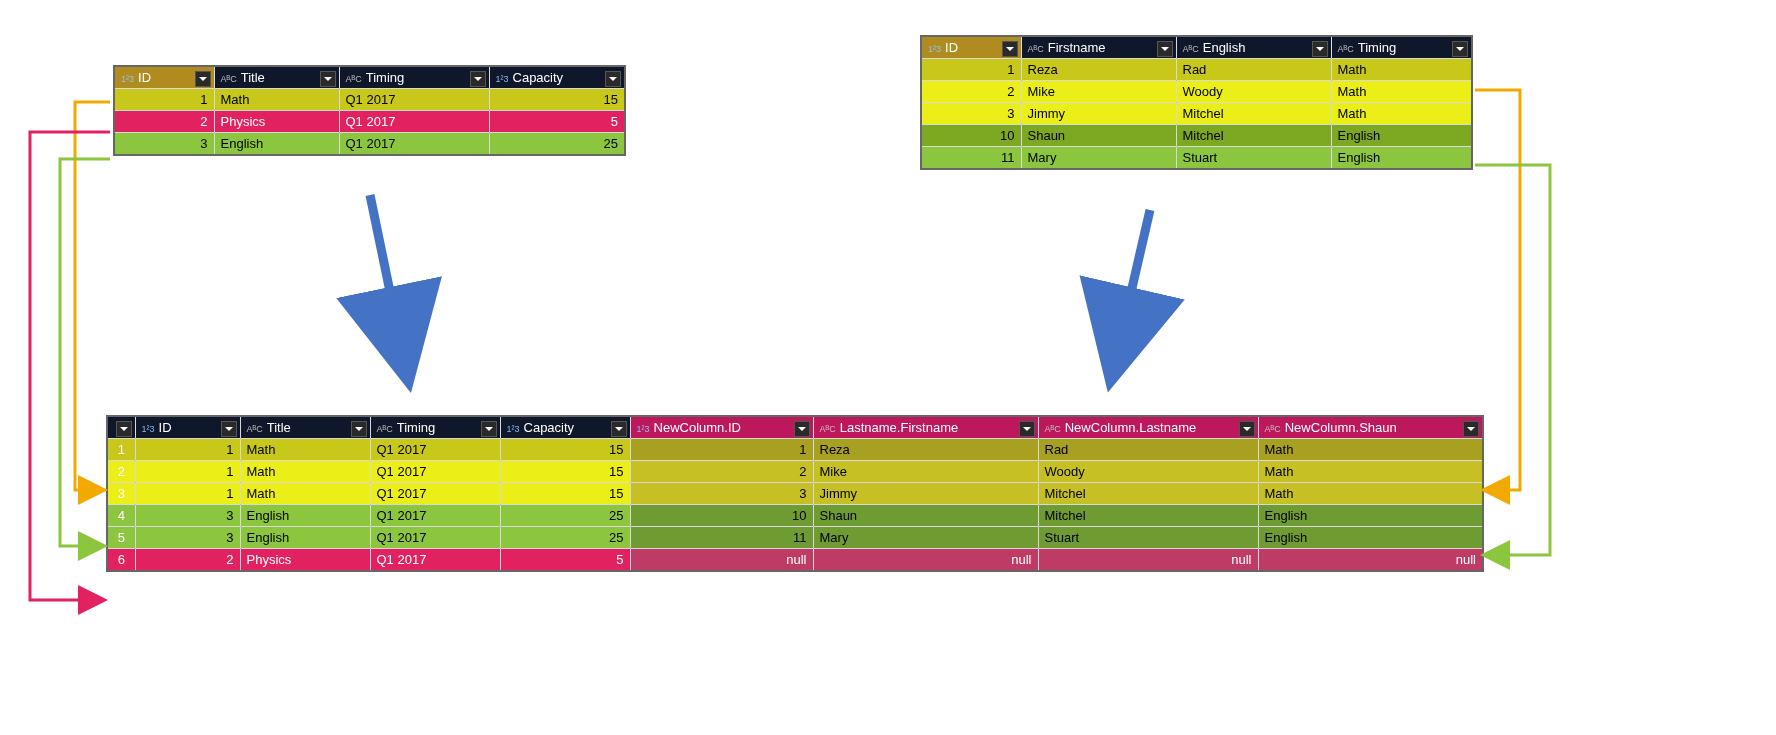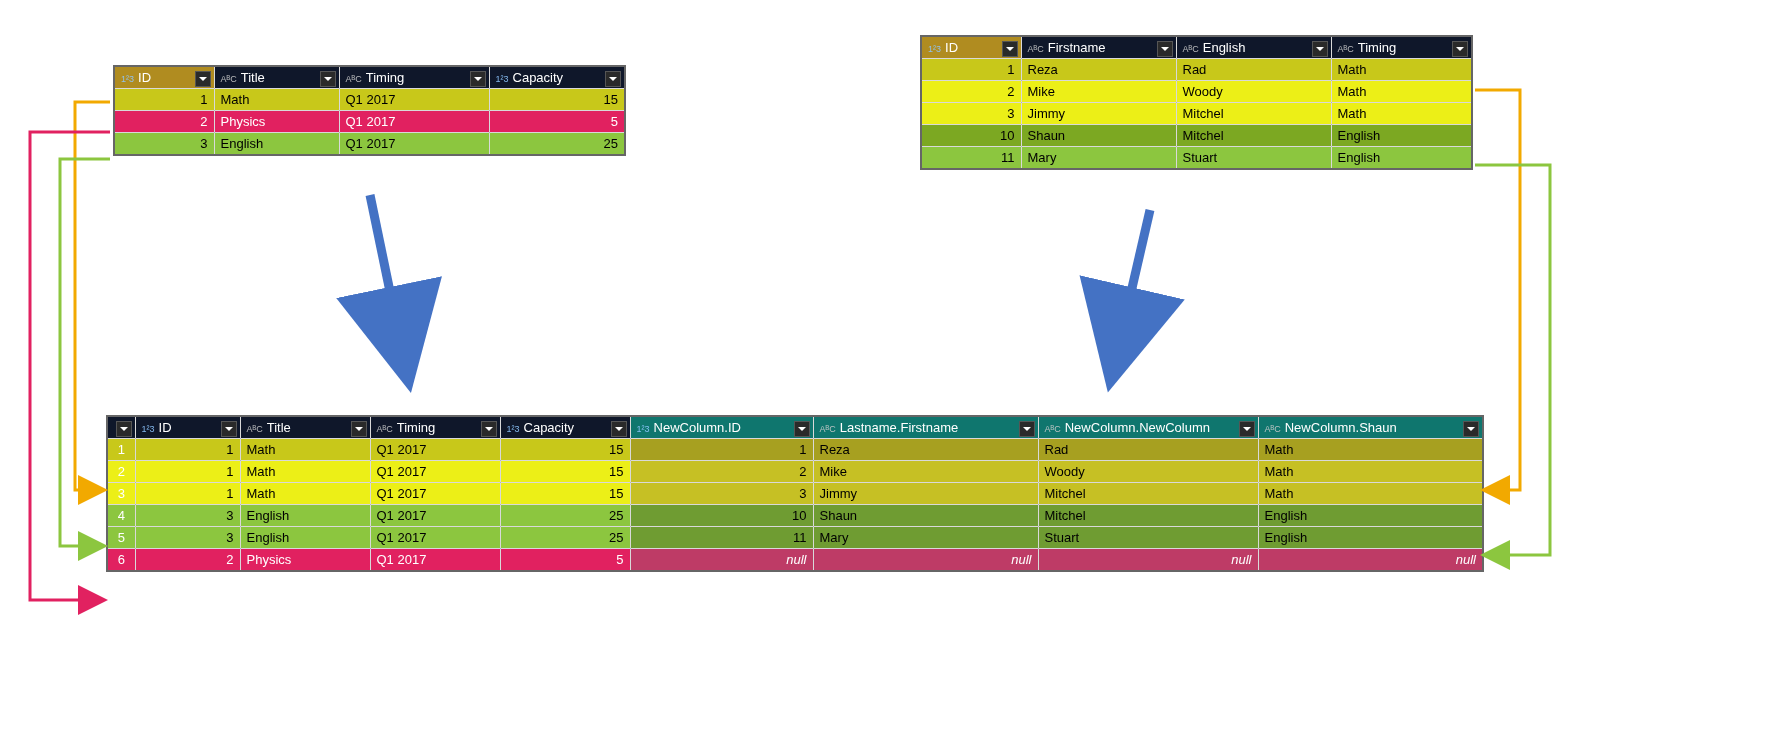--- a/index.html
+++ b/index.html
@@ -8,39 +8,39 @@
 .tbl th,.tbl td{border:1px solid rgba(0,0,0,.15);padding:3px 6px;height:22px;box-sizing:border-box;white-space:nowrap;overflow:hidden}
 .tbl th{background:#0f172a;color:#fff;text-align:left;font-weight:500;position:relative;padding-right:20px}
 .tbl th.sel{background:#b08c20}
 .tbl th .ico{display:inline-block;font-size:9px;margin-right:4px;opacity:.9}
 .tbl th .ico.num{color:#8fc7ff}
 .tbl th .ico.txt{color:#ccc}
 .tbl th::after{content:"";position:absolute;right:3px;top:4px;width:14px;height:14px;background:#2a2a2a;border:1px solid #555}
 .tbl th .dd{position:absolute;right:3px;top:4px;width:14px;height:14px;background:#2a2a2a;border:1px solid #555;z-index:2}
 .tbl th .dd::after{content:"";position:absolute;left:3px;top:5px;border-left:4px solid transparent;border-right:4px solid transparent;border-top:4px solid #fff}
 .num{text-align:right;}
-.null{text-align:right;font-style:italic;opacity:.85}
+.null{text-align:right;opacity:.85}
 .gutter{background:#111;color:#fff;text-align:center;font-style:normal;width:26px}
 .gutter-h{background:#111;width:26px;padding:0;position:relative}
 .gutter-h .dd{position:absolute;right:3px;top:4px;width:14px;height:14px;background:#2a2a2a;border:1px solid #555}
 .gutter-h .dd::after{content:"";position:absolute;left:3px;top:5px;border-left:4px solid transparent;border-right:4px solid transparent;border-top:4px solid #fff}
 .gutter-h::after{display:none}
 
 .r-ysel td{background:#c8c81a}
 .r-y    td{background:#ecef17}
 .r-pink td{background:#e12160;color:#fff}
 .r-gsel td{background:#7ca822}
 .r-g    td{background:#8cc63f}
 
 .dim-y   {background:#c6c024!important}
 .dim-ysel{background:#a7a020!important}
 .dim-g   {background:#6f9c32!important}
 .dim-pink{background:#b31a4c!important;color:#fff}
 
-th.sel2{background:#0f766e}
+th.sel2{background:#be185d}
 
 svg.conn{position:absolute;left:0;top:0;width:1776px;height:735px;pointer-events:none}
 </style>
 </head>
 <body>
 <div class="page">
 
 <table class="tbl" style="left:113px;top:65px;width:511px">
 <colgroup>
         <col style="width:100px">
@@ -143,21 +143,21 @@
         <tr>
  <th class="gutter-h">
             <span class="dd"></span>
           </th>
  <th><span class="ico num">1²3</span><span>ID</span><span class="dd"></span></th>
  <th><span class="ico txt">AᴮC</span><span>Title</span><span class="dd"></span></th>
  <th><span class="ico txt">AᴮC</span><span>Timing</span><span class="dd"></span></th>
  <th><span class="ico num">1²3</span><span>Capacity</span><span class="dd"></span></th>
  <th class="sel2"><span class="ico num">1²3</span><span>NewColumn.ID</span><span class="dd"></span></th>
  <th class="sel2"><span class="ico txt">AᴮC</span><span>Lastname.Firstname</span><span class="dd"></span></th>
- <th class="sel2"><span class="ico txt">AᴮC</span><span>NewColumn.NewColumn</span><span class="dd"></span></th>
+ <th class="sel2"><span class="ico txt">AᴮC</span><span>NewColumn.Lastname</span><span class="dd"></span></th>
  <th class="sel2"><span class="ico txt">AᴮC</span><span>NewColumn.Shaun</span><span class="dd"></span></th>
 </tr>
       </thead>
 <tbody id="merged-body">
         <tr class="r-ysel">
           <td class="gutter">1</td>
           <td class="num">1</td>
           <td>Math</td>
           <td>Q1 2017</td>
           <td class="num">15</td>

